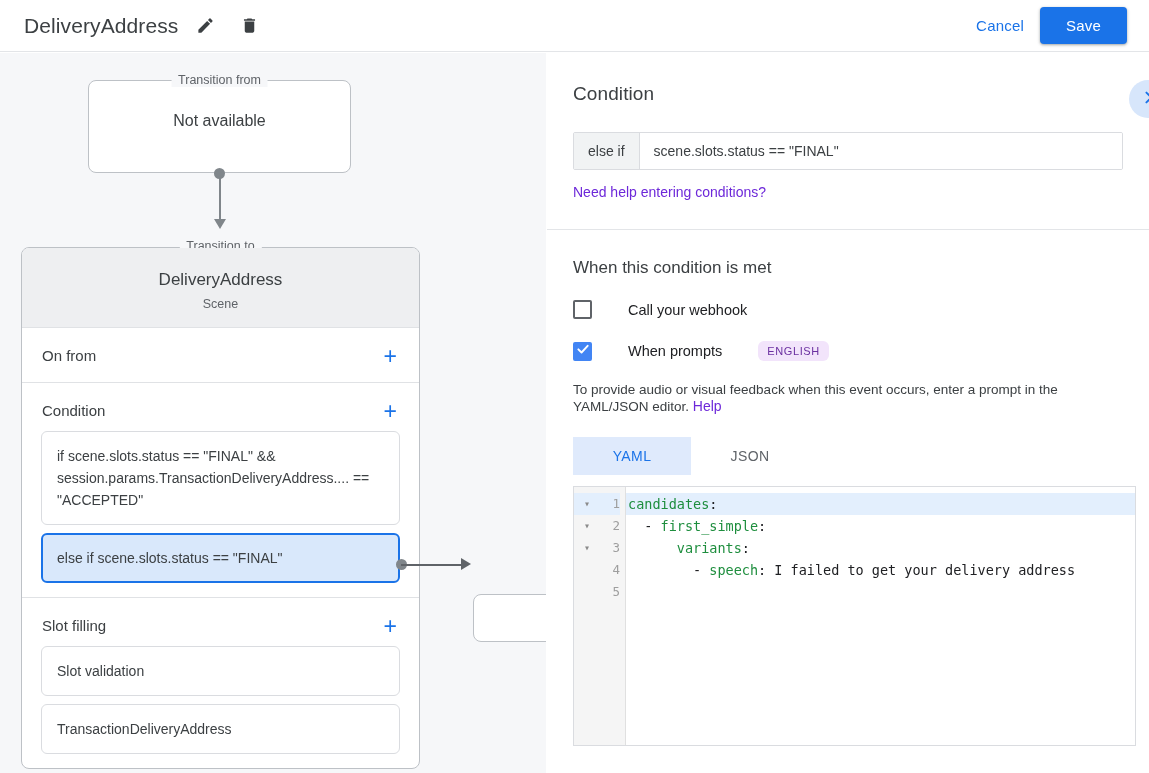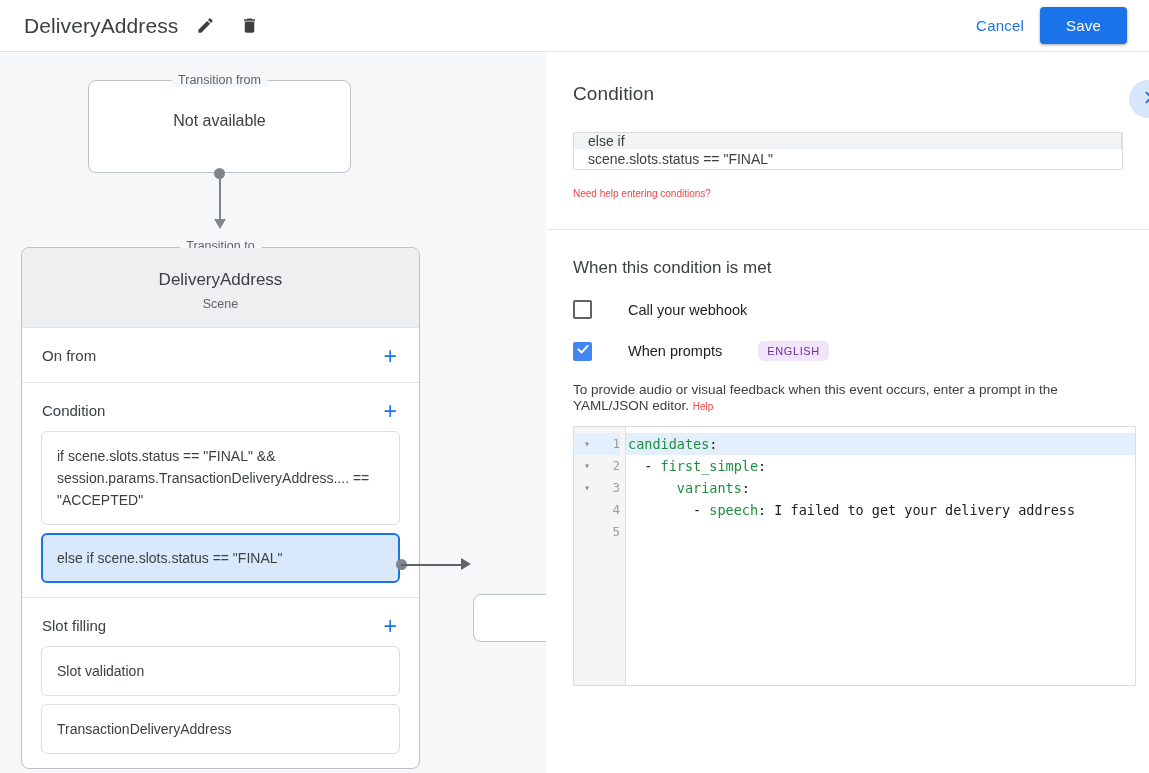--- a/index.html
+++ b/index.html
@@ -166,34 +166,34 @@
     position: absolute; right: -18px; top: 27px;
     width: 38px; height: 38px; border-radius: 50%;
     background: #d7e6fb;
     display: flex; align-items: center; justify-content: center;
     cursor: pointer;
   }
   .cond-field {
     margin-top: 27px;
     display: flex; align-items: stretch;
     border: 1px solid #dadce0; border-radius: 2px;
-    height: 38px; overflow: hidden; flex-direction: column;
+    height: 38px; overflow: hidden;
   }
   .cond-prefix {
     background: #f1f3f4; border-right: 1px solid #dadce0;
     display: flex; align-items: center;
     padding: 0 14px; font-size: 14px; color: #3c4043;
   }
   .cond-value {
     flex: 1 1 auto; display: flex; align-items: center;
     padding: 0 14px; font-size: 14px; color: #3c4043;
     background: #ffffff;
   }
   .link {
-    color: #ef4444; font-size: 10px; cursor: pointer;
+    color: #6d28d9; font-size: 14px; cursor: pointer;
   }
   .help-link-wrap { margin-top: 13px; }
   .rp-divider {
     margin-top: 28px; height: 1px; background: #e3e5e8; width: 602px;
   }
   .rp-h2 { font-size: 17px; color: #3c4043; padding-top: 28px; }
 
   .check-row { display: flex; align-items: center; margin-top: 22px; gap: 20px; }
   .checkbox {
     width: 19px; height: 19px; border: 2px solid #5f6368; border-radius: 2px;
@@ -380,20 +380,24 @@
         </span>
         <span class="check-label">When prompts</span>
         <span class="badge">ENGLISH</span>
       </div>
 
       <div class="helper-text">
         <span>To provide audio or visual feedback when this event occurs, enter a prompt in the YAML/JSON editor.</span>
         <span class="link">Help</span>
       </div>
 
+      <div class="tabs">
+        <div class="tab active">YAML</div>
+        <div class="tab">JSON</div>
+      </div>
 
       <div class="editor">
         <div class="ed-fold">
           <div class="ed-line hl-gutter">▾</div>
           <div class="ed-line">▾</div>
           <div class="ed-line">▾</div>
           <div class="ed-line"></div>
           <div class="ed-line"></div>
         </div>
         <div class="ed-gutter">

